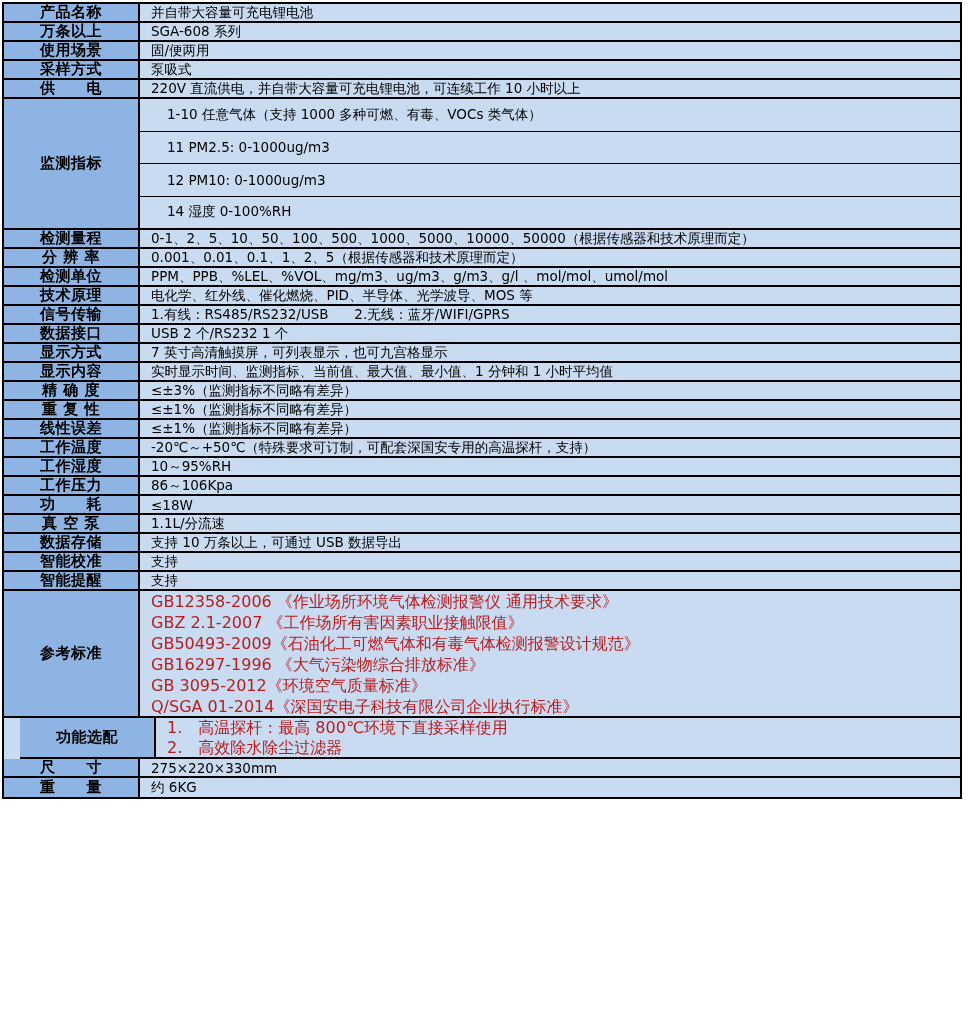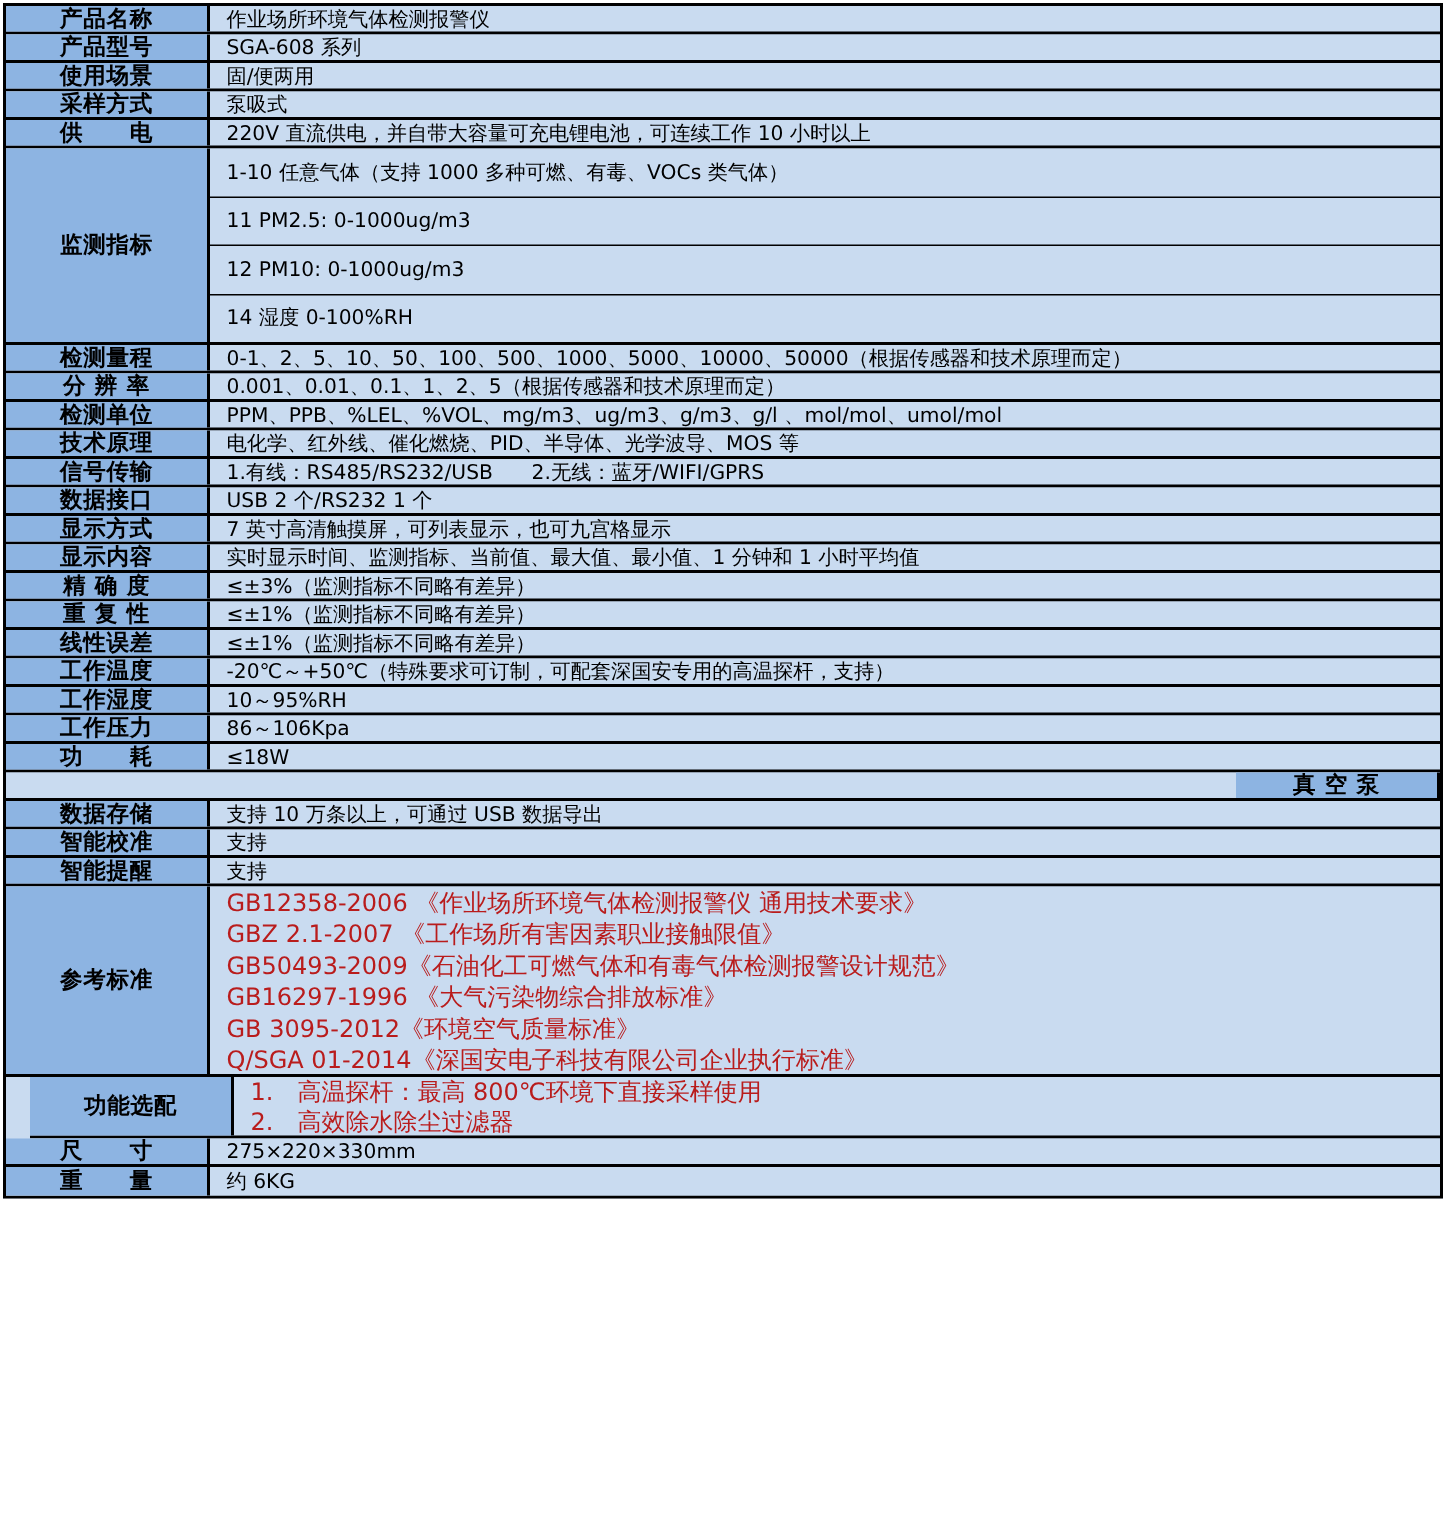--- a/index.html
+++ b/index.html
@@ -33,46 +33,46 @@
     flex:1;display:flex;align-items:center;
     padding-left:11px;padding-right:6px;box-sizing:border-box;
     font-size:13.5px;color:#000;white-space:pre-wrap;
     overflow:hidden;
   }
   .subs{
     flex:1;display:flex;flex-direction:column;box-sizing:border-box;
   }
   .sub{
     flex:1;display:flex;align-items:center;
-    padding-left:11px;box-sizing:border-box;
+    padding-left:27px;box-sizing:border-box;
     border-bottom:1px solid #000;
     font-size:13.5px;color:#000;white-space:pre-wrap;
   }
   .sub:last-child{border-bottom:none;}
   .multi{
     flex:1;display:flex;flex-direction:column;justify-content:center;
     padding-left:11px;box-sizing:border-box;
   }
   .multi .line{
     font-size:16px;color:#b91c1c;white-space:pre-wrap;line-height:21px;
   }
   .r-opt .multi .line{line-height:20px;}
 </style>
 </head>
 <body>
 
 <div class="spec-table">
 
   <div class="row r">
     <div class="label">产品名称</div>
-    <div class="value">作业场所环境气体检测报警仪</div>
-  </div>
-
-  <div class="row r">
-    <div class="label">产品型号</div>
+    <div class="value">并自带大容量可充电锂电池</div>
+  </div>
+
+  <div class="row r">
+    <div class="label">万条以上</div>
     <div class="value">SGA-608 系列</div>
   </div>
 
   <div class="row r">
     <div class="label">使用场景</div>
     <div class="value">固/便两用</div>
   </div>
 
   <div class="row r">
     <div class="label">采样方式</div>
@@ -164,20 +164,21 @@
     <div class="value">86～106Kpa</div>
   </div>
 
   <div class="row r">
     <div class="label">功　　耗</div>
     <div class="value">≤18W</div>
   </div>
 
   <div class="row r">
     <div class="label">真 空 泵</div>
+    <div class="value">1.1L/分流速</div>
   </div>
 
   <div class="row r">
     <div class="label">数据存储</div>
     <div class="value">支持 10 万条以上，可通过 USB 数据导出</div>
   </div>
 
   <div class="row r">
     <div class="label">智能校准</div>
     <div class="value">支持</div>

